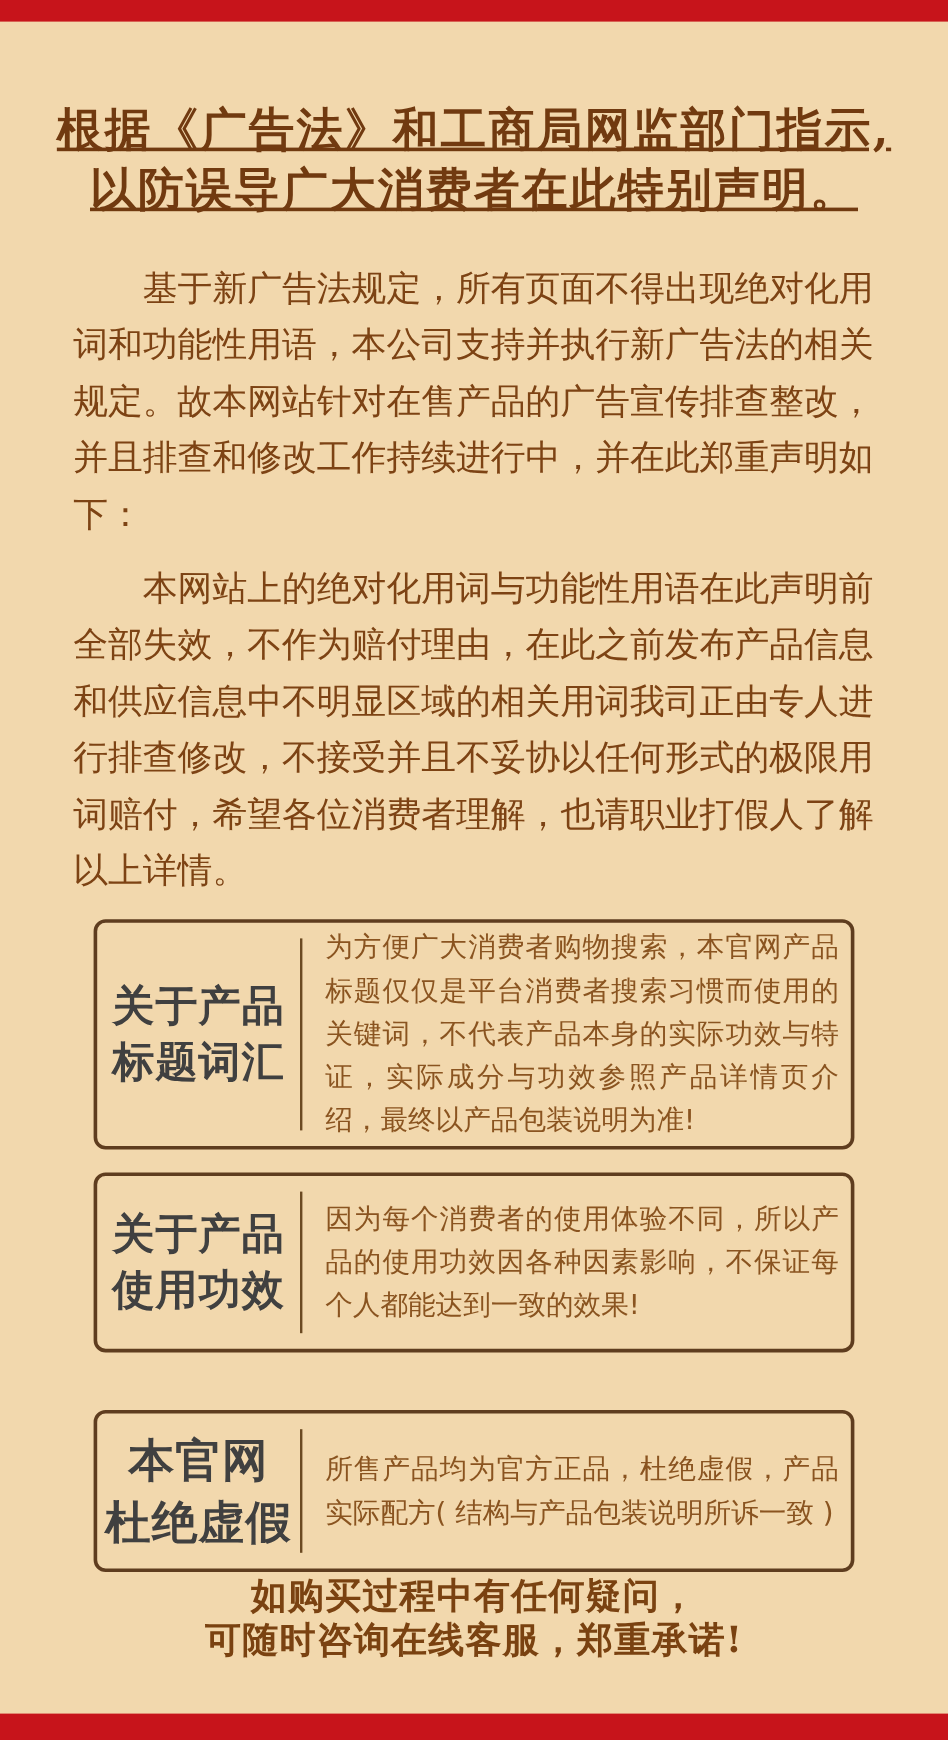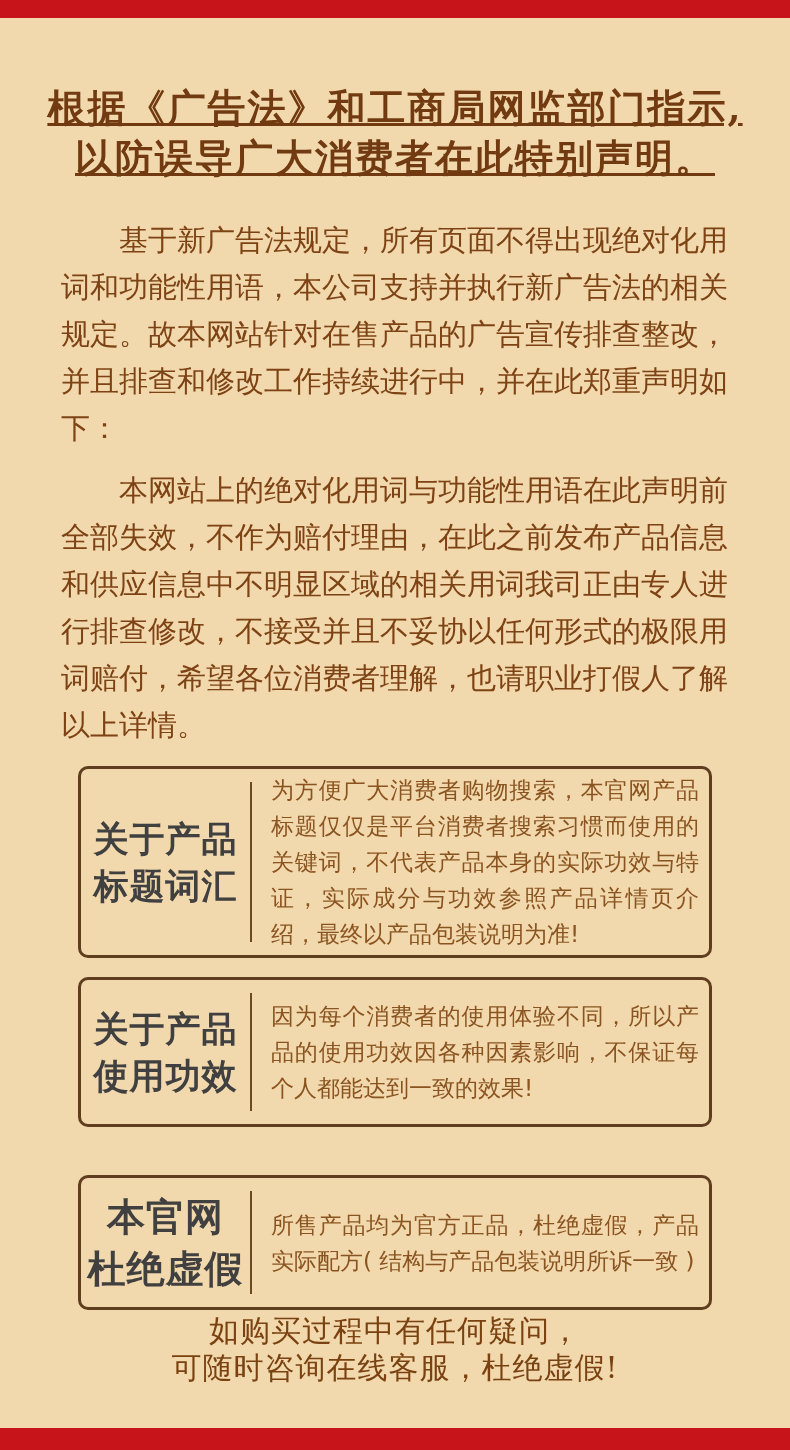--- a/index.html
+++ b/index.html
@@ -86,21 +86,21 @@
     font-size: 23px;
     line-height: 36px;
     text-align: justify;
     color: #8a5420;
   }
 
   .footer-note {
     position: absolute;
     top: 1312px; left: 0; right: 0;
     text-align: center;
-    font-weight: normal;
+    font-weight: bold;
     font-size: 30px;
     line-height: 37px;
     letter-spacing: 1px;
     color: #7a4211;
   }
 </style>
 </head>
 <body>
 
 <div class="page">
@@ -145,18 +145,18 @@
       <div>杜绝虚假</div>
     </div>
     <div class="box-divider"></div>
     <div class="box-body">
       <span>所售产品均为官方正品，杜绝虚假，产品实际配方( 结构与产品包装说明所诉一致 )</span>
     </div>
   </div>
 
   <div class="footer-note">
     <div>如购买过程中有任何疑问，</div>
-    <div>可随时咨询在线客服，杜绝虚假!</div>
+    <div>可随时咨询在线客服，郑重承诺!</div>
   </div>
 
   <div class="bar bar-bottom"></div>
 
 </div>
 
 </body></html>

